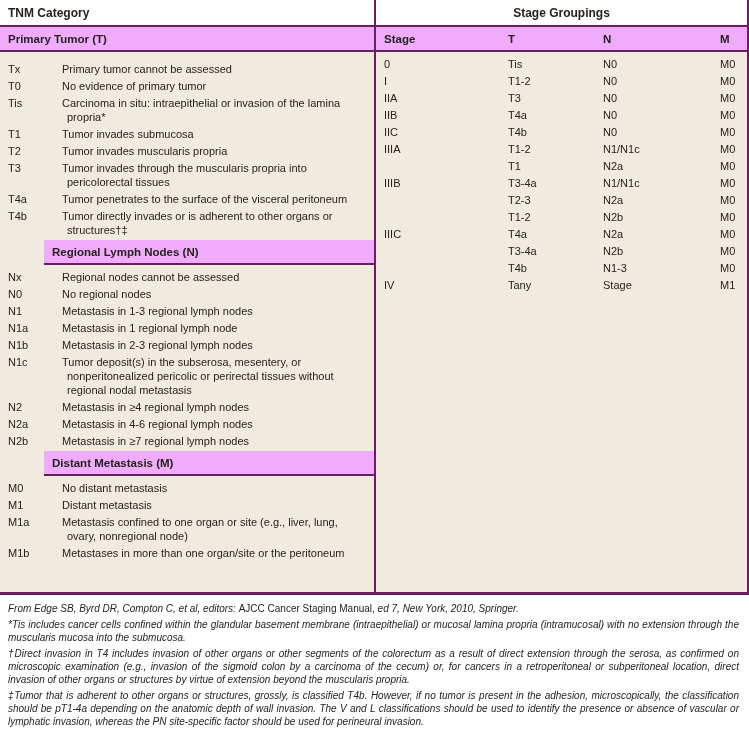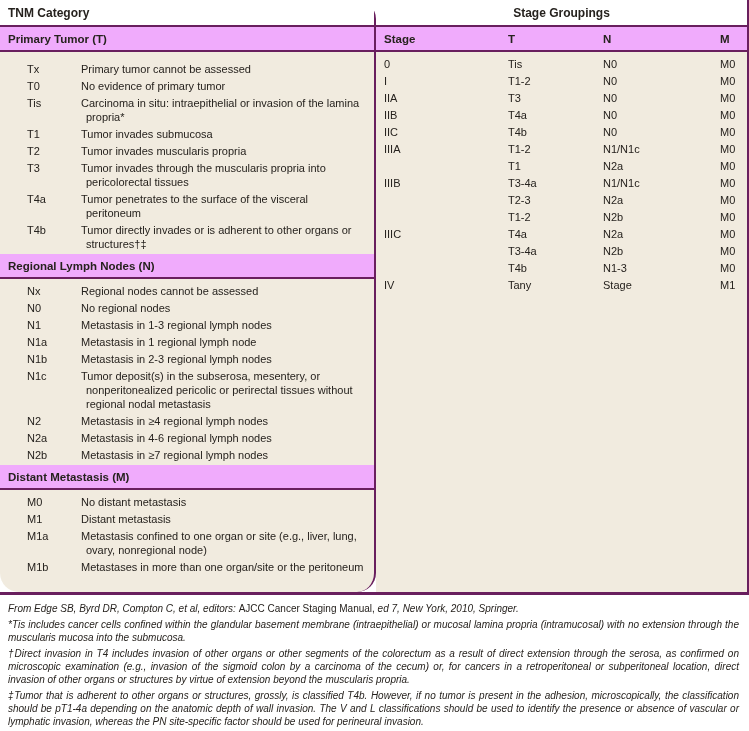--- a/index.html
+++ b/index.html
@@ -3,36 +3,36 @@
 <meta charset="utf-8">
 <style>
   html,body { margin:0; padding:0; }
   .page {
     width:749px; height:731px; background:#ffffff; overflow:hidden;
     font-family:"Liberation Sans", sans-serif; color:#26221e;
     position:relative; box-sizing:border-box;
   }
   .tables { display:flex; height:592px; border-bottom:3px solid #691f5e; }
   .col { display:flex; flex-direction:column; background:#f1ebdf; box-sizing:border-box; }
-  .col-left  { width:376px; border-right:2px solid #691f5e;border-radius:19px; }
+  .col-left  { width:376px; border-right:2px solid #691f5e; }
   .col-right { flex:1; border-right:2px solid #691f5e; }
   .tophead {
     height:25px; background:#ffffff; border-bottom:2px solid #691f5e;
     font-weight:bold; font-size:12px; display:flex; align-items:center;
     padding:0 8px; flex-shrink:0; box-sizing:content-box;
   }
   .tophead.center { justify-content:center; }
   .sechead {
     background:#f0abfc; border-bottom:2px solid #691f5e;
     font-weight:bold; font-size:11.5px; padding:6px 8px 5px; flex-shrink:0;
   }
-  .sechead.in-body { margin-top:2px; }
+  .sechead.in-body { margin-top:2px;margin-left:44px; }
   .colhead-row { display:flex; padding-left:0; padding-right:0; }
   .body { padding-top:5px; flex:1; }
-  .sbody { padding-top:5px;padding-left:19px; }
+  .sbody { padding-top:5px; }
   .lrow { display:flex; margin-bottom:3px; font-size:11px; line-height:14px; }
   .lrow .code { width:62px; padding-left:8px; flex-shrink:0; box-sizing:border-box; }
   .lrow .desc { flex:1; padding-right:10px; padding-left:5px; text-indent:-5px; }
   .rrow { display:flex; margin-bottom:3px; font-size:11px; line-height:14px; }
   .c-stage { width:132px; padding-left:8px; flex-shrink:0; box-sizing:border-box; }
   .c-t { width:95px; flex-shrink:0; }
   .c-n { width:117px; flex-shrink:0; }
   .c-m { flex:1; }
   .colhead-row .c-stage, .colhead-row .c-t, .colhead-row .c-n, .colhead-row .c-m { font-size:11.5px; }
   .footer {

